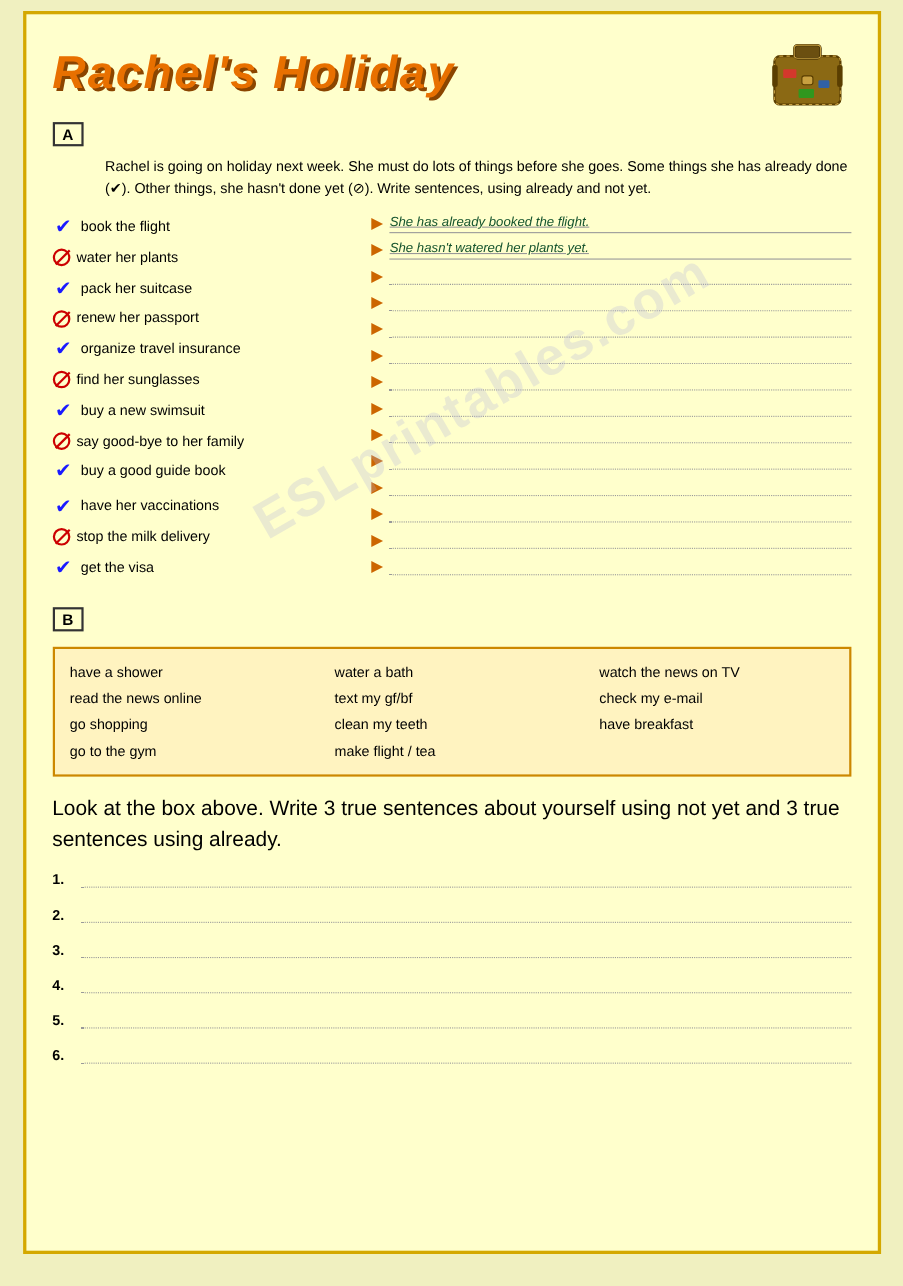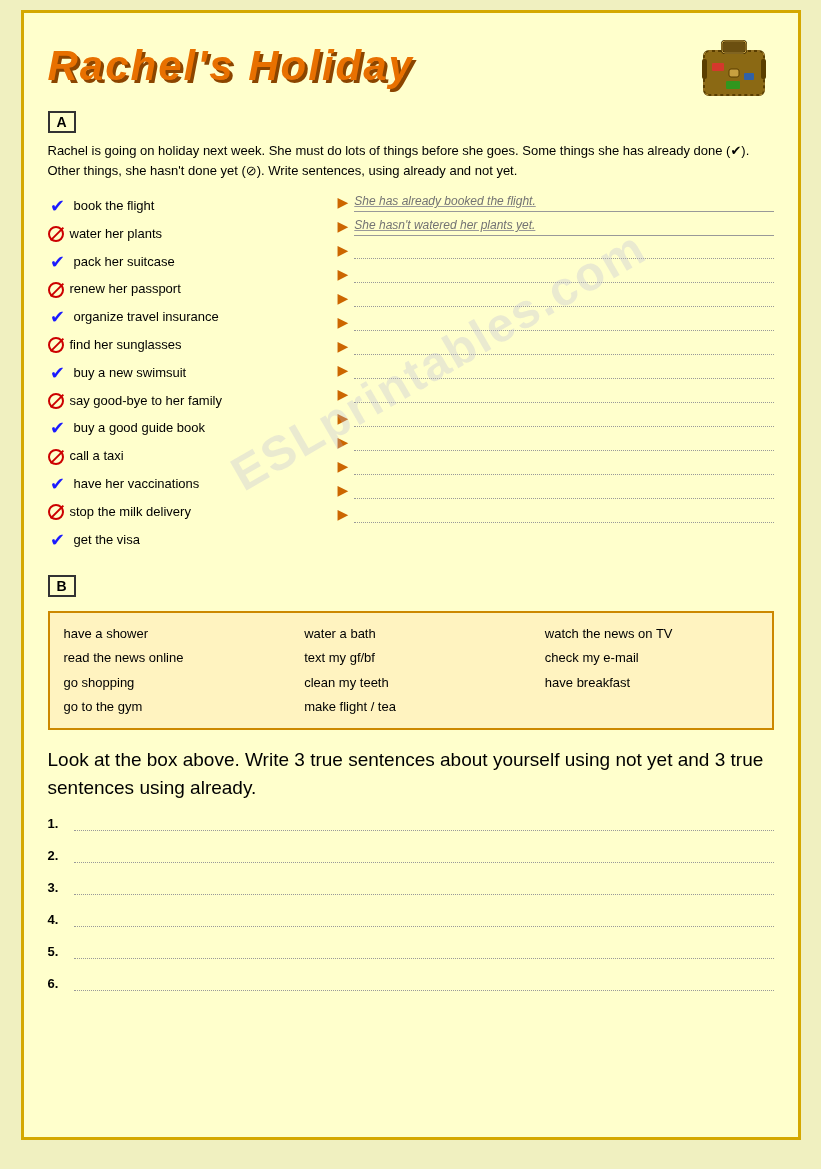--- a/index.html
+++ b/index.html
@@ -46,20 +46,21 @@
       padding: 1px 7px;
       font-size: 14px;
       font-weight: bold;
       background: #ffffcc;
       margin-bottom: 8px;
     }
     .intro-text {
       font-size: 13px;
       margin-bottom: 12px;
       line-height: 1.5;
+      margin-left: 48px;
     }
     .checklist-area {
       display: flex;
       gap: 10px;
       margin-bottom: 18px;
     }
     .checklist-col {
       width: 280px;
       flex-shrink: 0;
     }
@@ -117,21 +118,21 @@
       border-bottom: 1px solid #999;
       font-size: 12px;
       font-style: italic;
       line-height: 1.5;
       padding-bottom: 1px;
       color: #333;
       text-decoration: underline;
       text-decoration-color: #999;
     }
     .sentence-line.filled {
-      color: #737373;
+      color: #14532d;
     }
     .blank-line {
       flex: 1;
       border-bottom: 1px dotted #999;
       height: 18px;
     }
     .watermark {
       position: absolute;
       top: 320px;
       left: 180px;
@@ -248,24 +249,20 @@
             <span class="check-symbol check-done">✔</span>
             <span>buy a new swimsuit</span>
           </div>
           <div class="checklist-item">
             <span class="check-not"></span>
             <span>say good-bye to her family</span>
           </div>
           <div class="checklist-item">
             <span class="check-symbol check-done">✔</span>
             <span>buy a good guide book</span>
-          </div>
-          <div class="checklist-item">
-            <span class="check-not"></span>
-            <span>call a taxi</span>
           </div>
           <div class="checklist-item">
             <span class="check-symbol check-done">✔</span>
             <span>have her vaccinations</span>
           </div>
           <div class="checklist-item">
             <span class="check-not"></span>
             <span>stop the milk delivery</span>
           </div>
           <div class="checklist-item">

